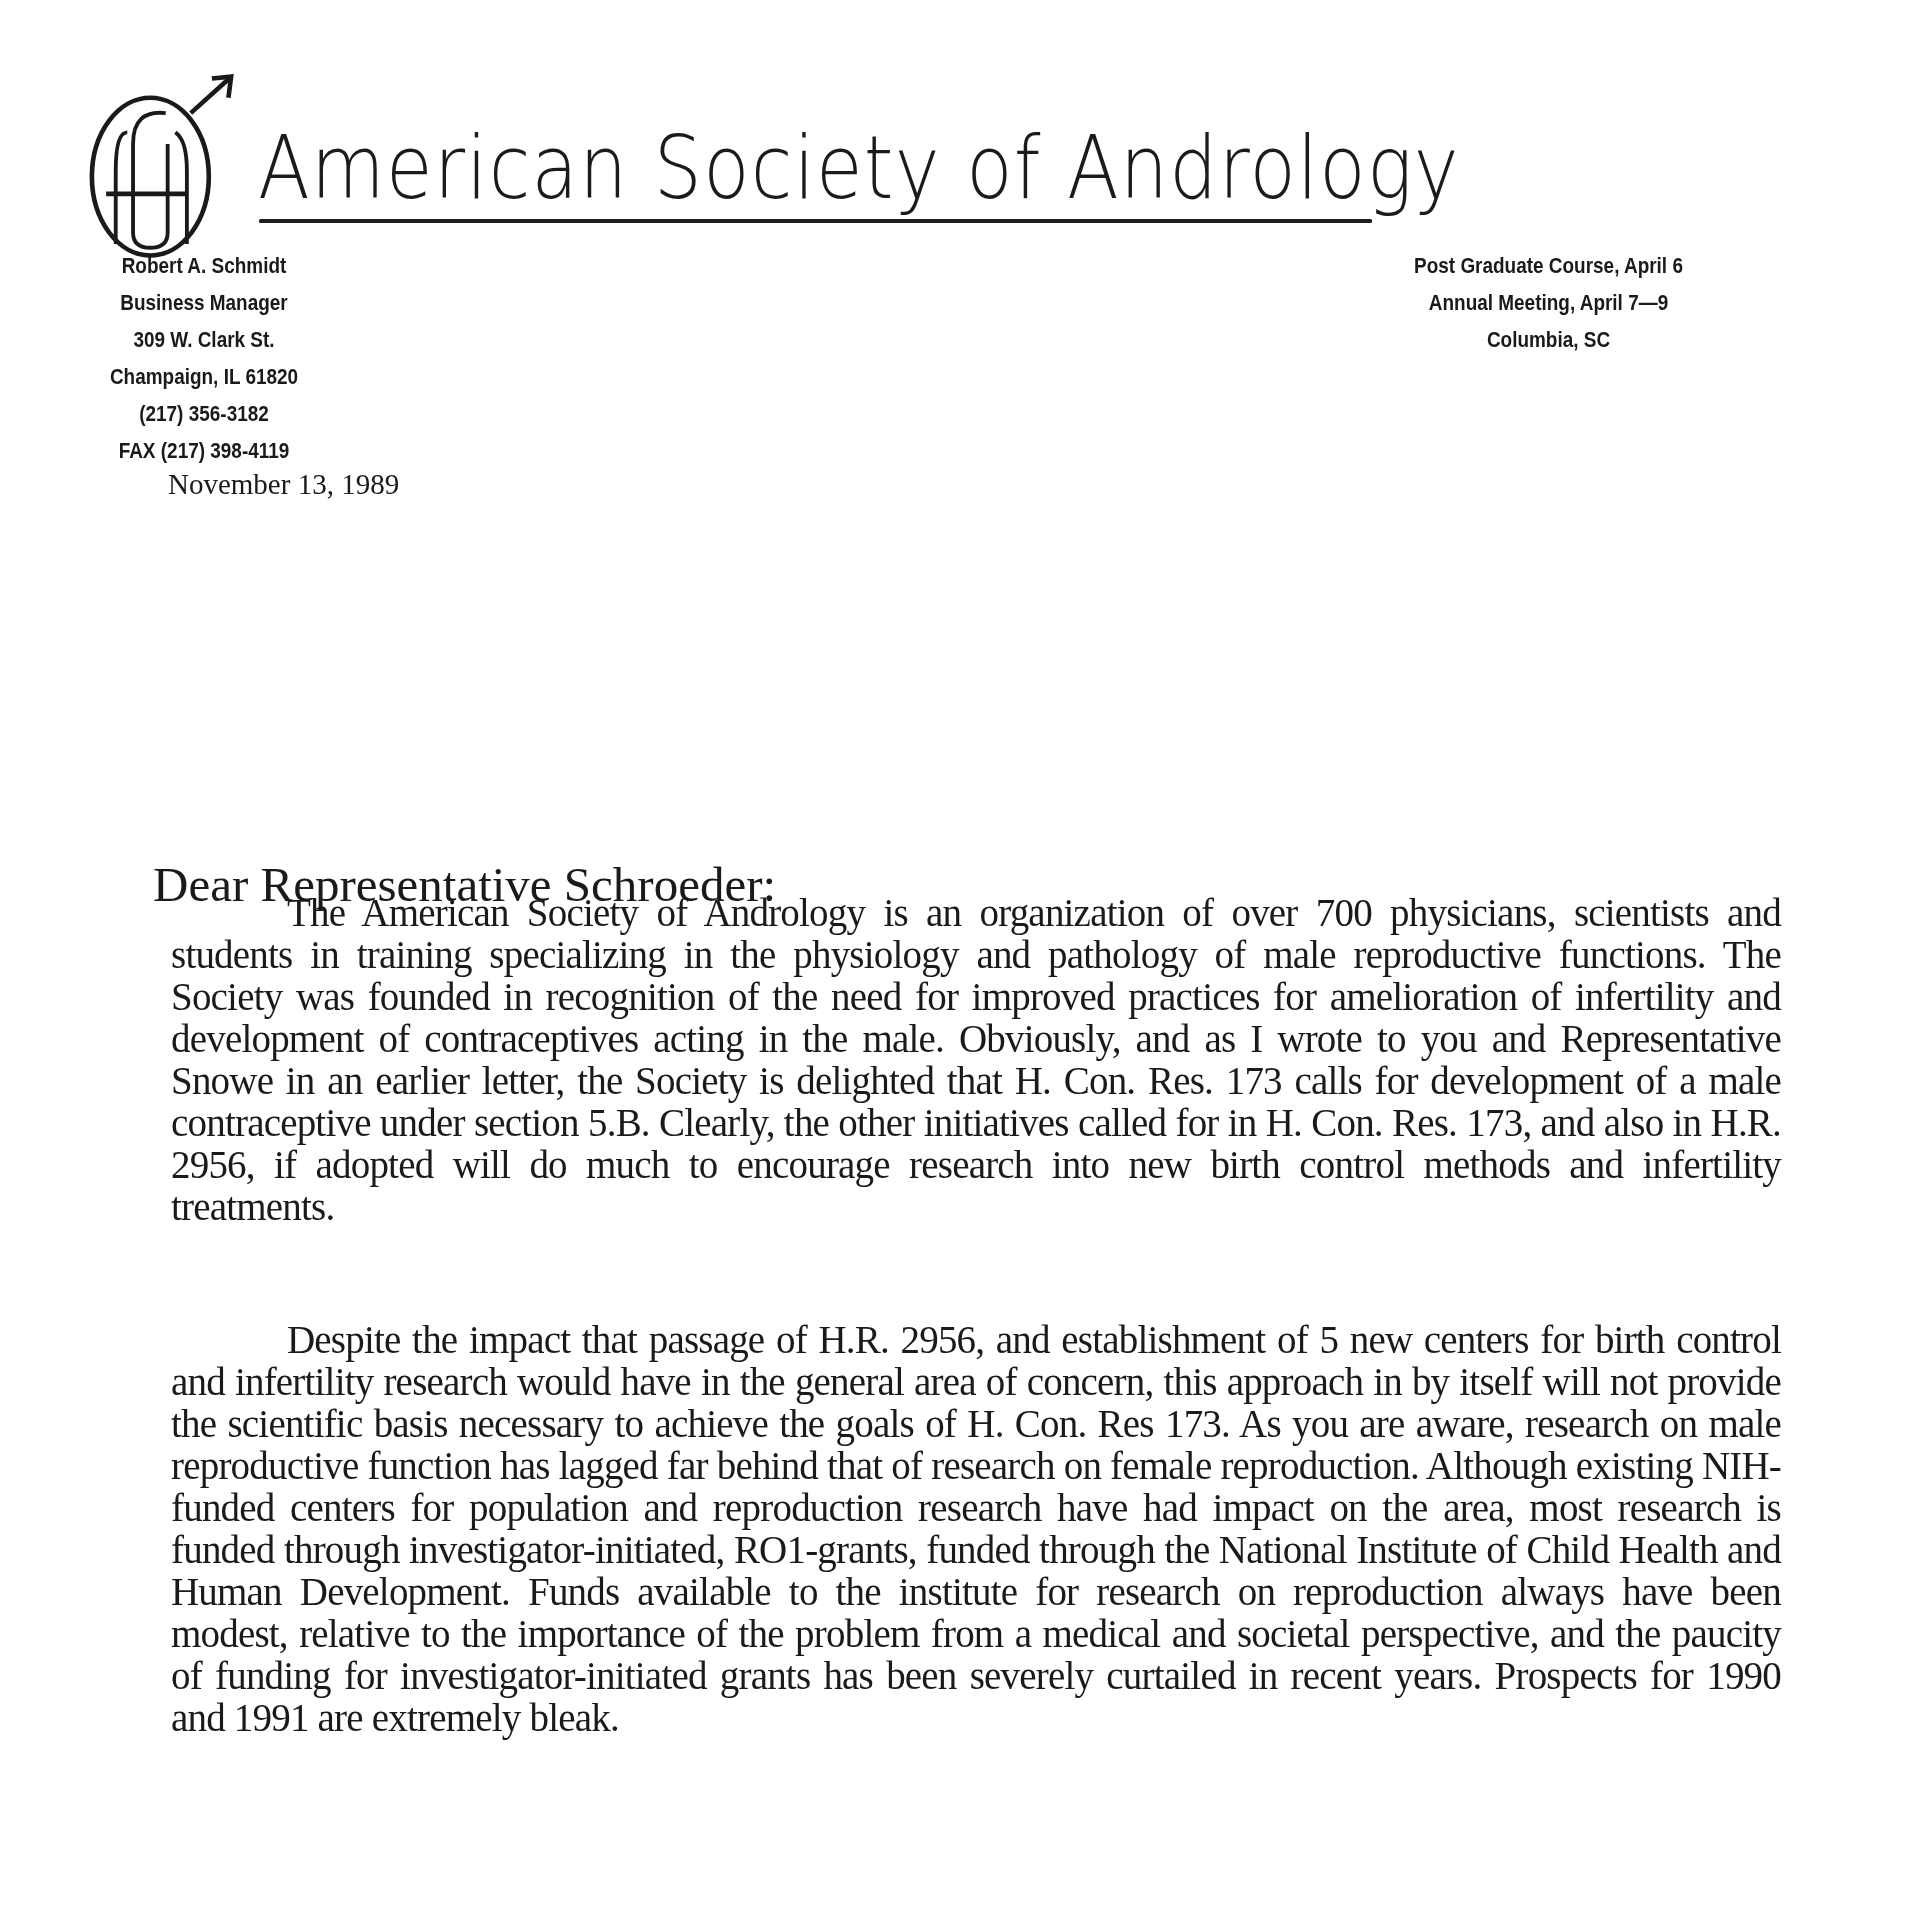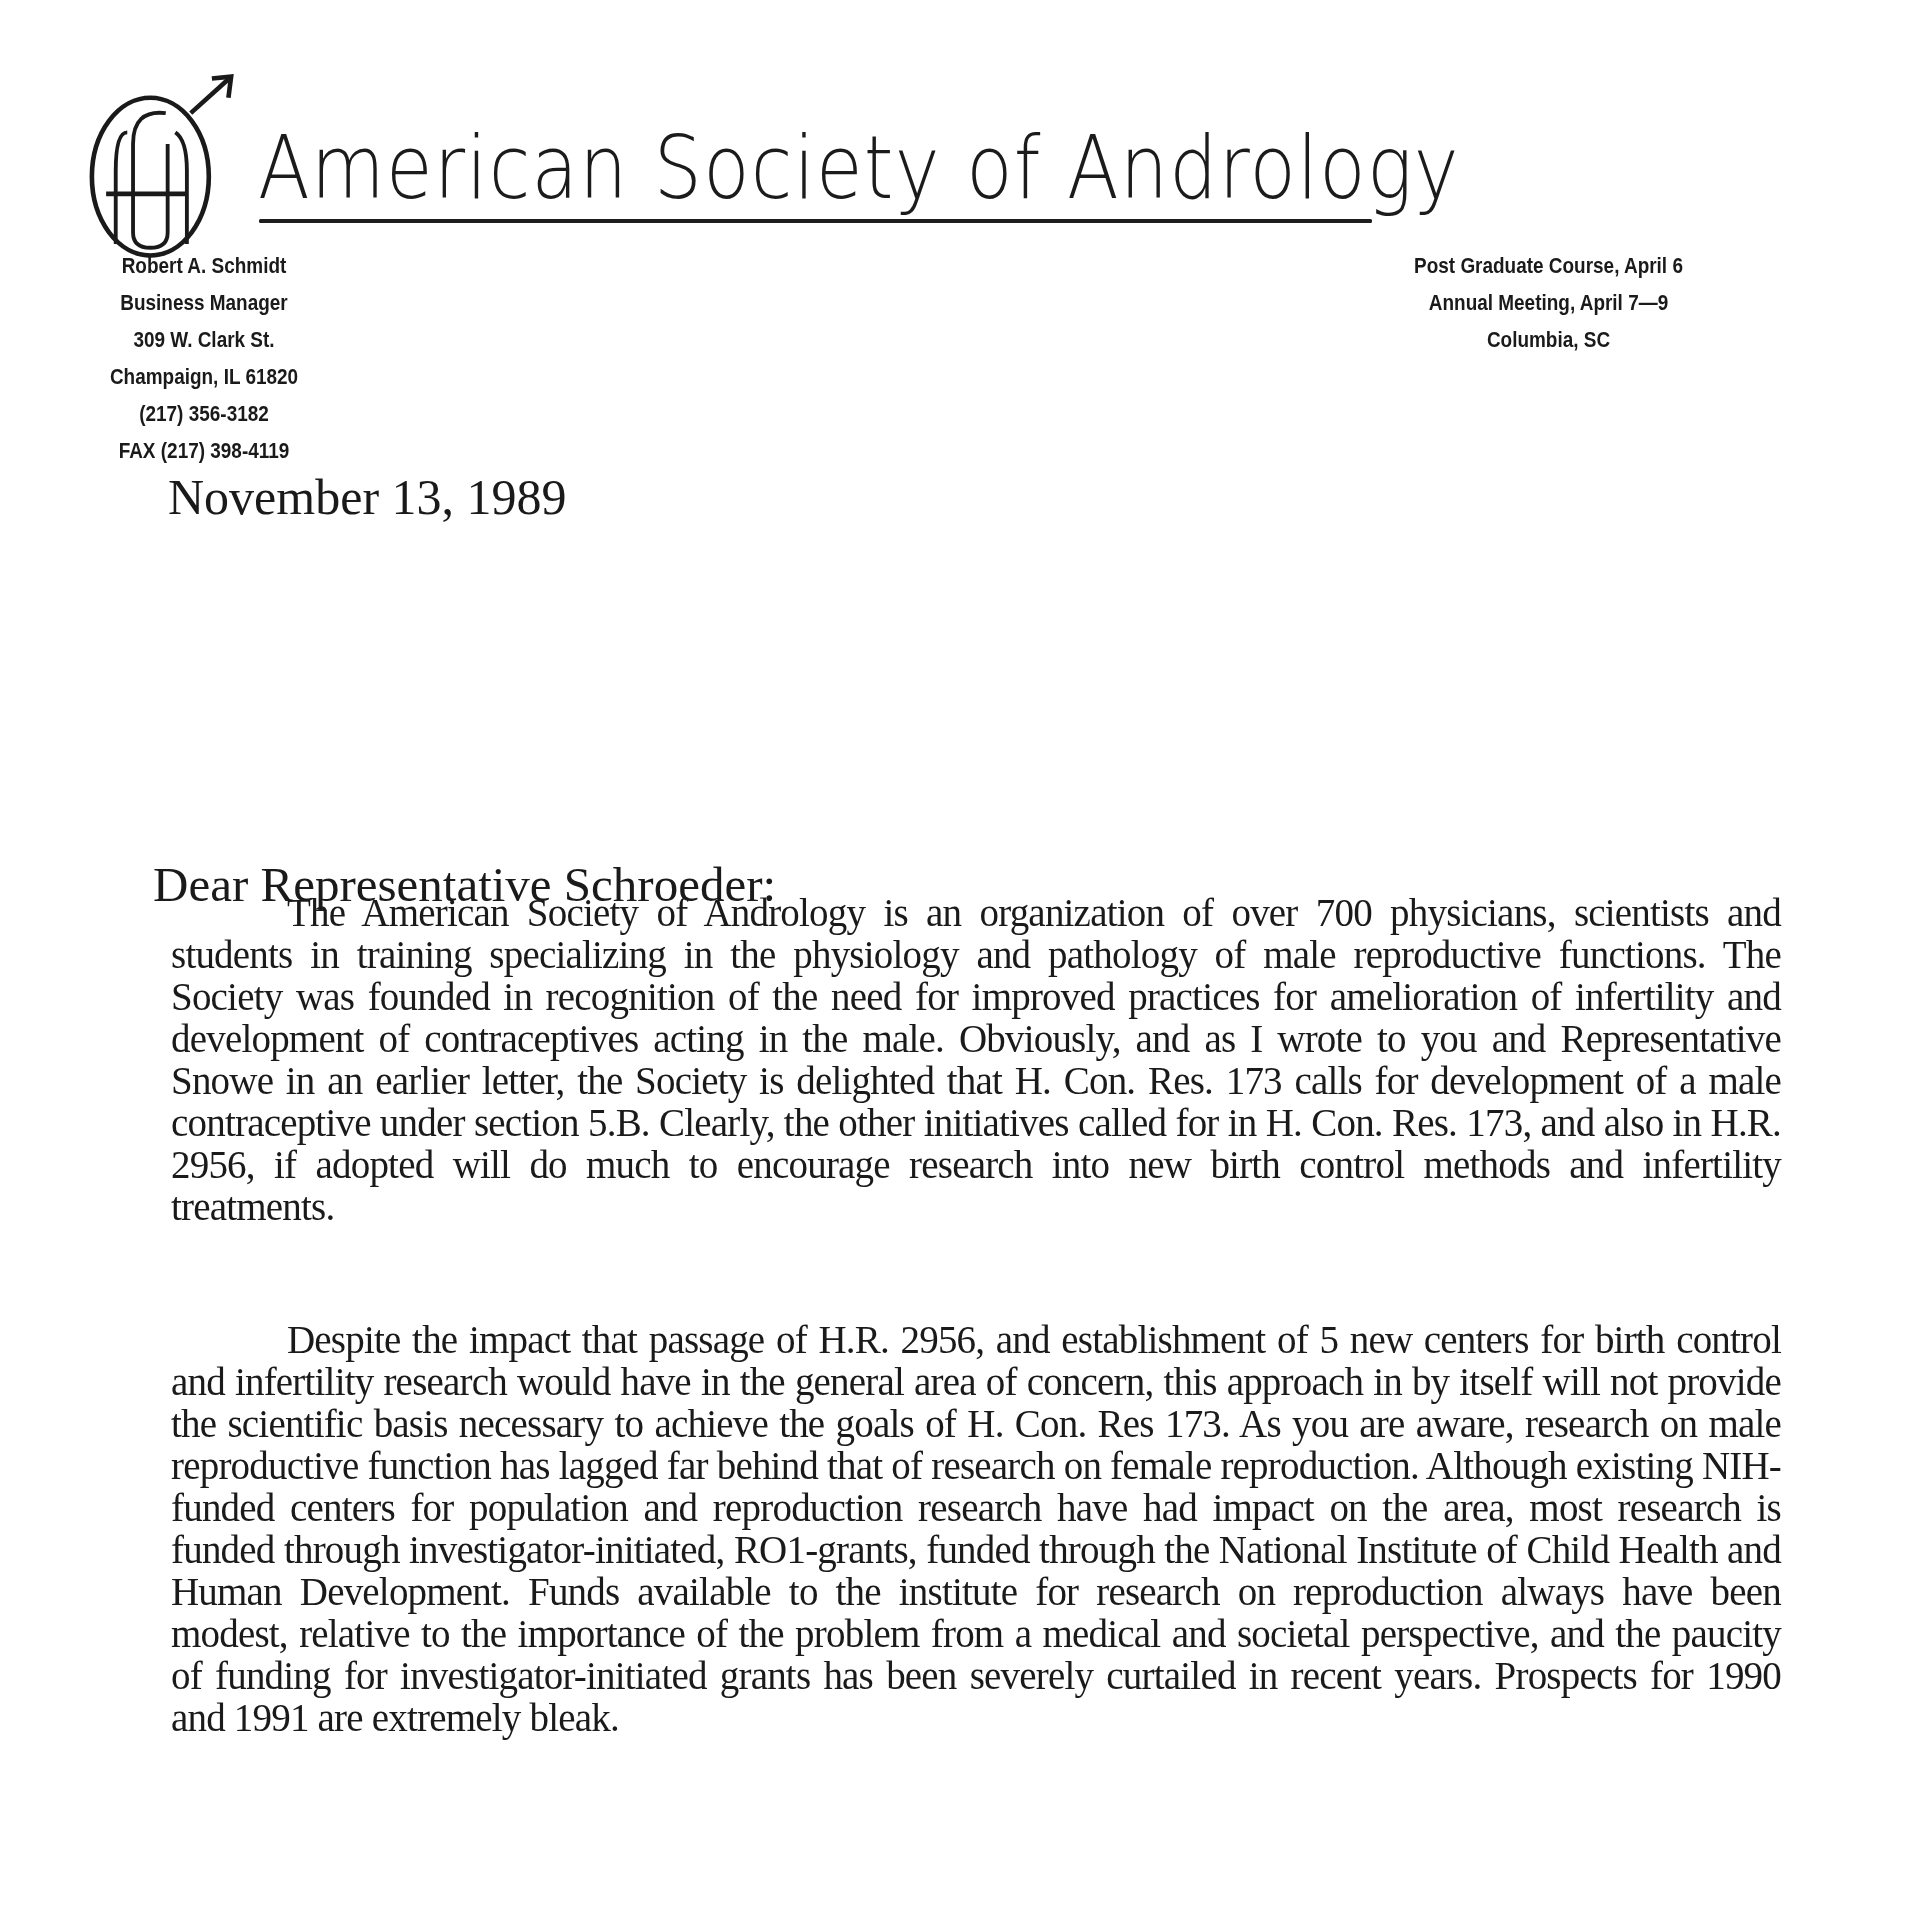--- a/index.html
+++ b/index.html
@@ -14,21 +14,21 @@
   }
   .title-rule { left: 259px; top: 219px; width: 1113px; height: 3.5px; background: #1e1e1e; border-radius: 1.5px; }
   .block-sans {
     font-family: "Liberation Sans", sans-serif; font-weight: bold; font-size: 22.3px;
     line-height: 37px; text-align: center; color: #1a1a1a;
     transform: scaleX(0.85);
   }
   .left-address { left: 50px; top: 247px; width: 308px; transform-origin: center top; }
   .right-event { left: 1356px; top: 247px; width: 385px; transform-origin: center top; }
   .serif { font-family: "Liberation Serif", serif; color: #1a1a1a; }
-  .date { left: 168px; top: 468px; font-size: 50px; }
+  .date { left: 168px; top: 468px; font-size: 29px; }
   .addressee { left: 168px; top: 641px; font-size: 39px; line-height: 42px; }
   .salutation { left: 153px; top: 813px; font-size: 49px; margin-top: 43px; }
   .para {
     left: 171px; width: 1610px; font-size: 39px; line-height: 42px;
     text-align: justify; text-indent: 116px; letter-spacing: -0.8px;
   }
   .para1 { top: 892px; }
   .para2 { top: 1319px; }
 </style>
 </head>

